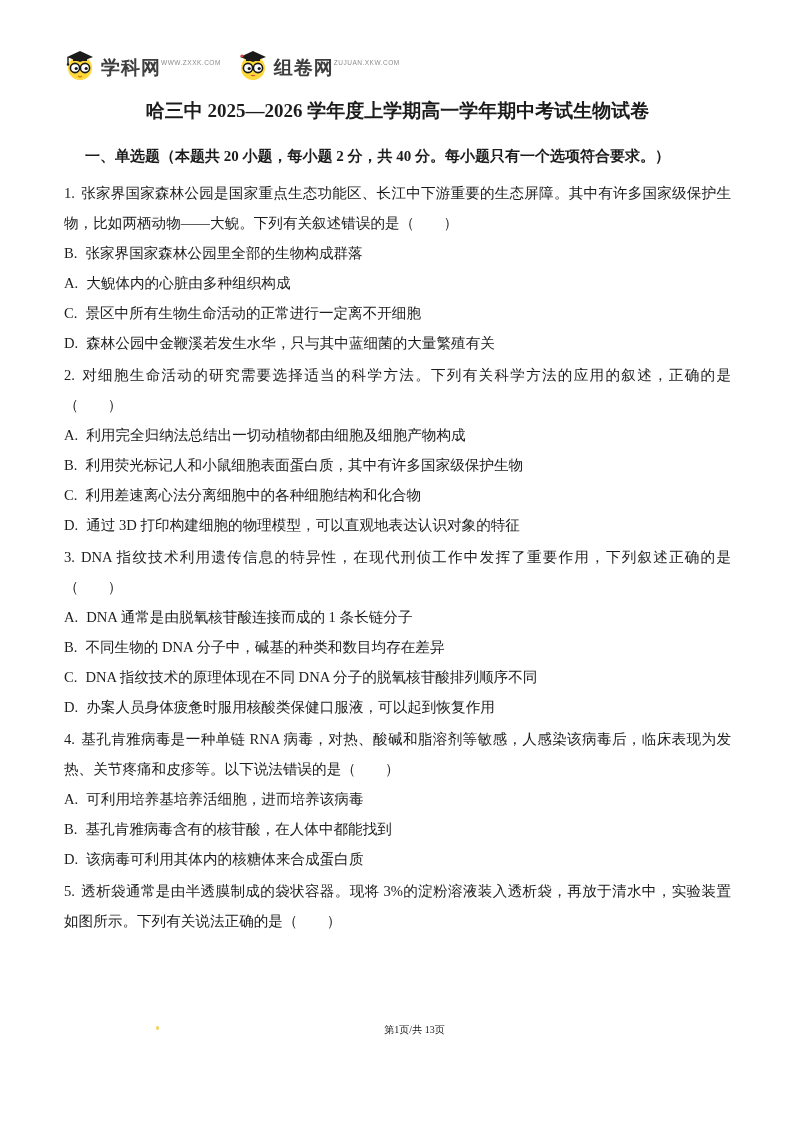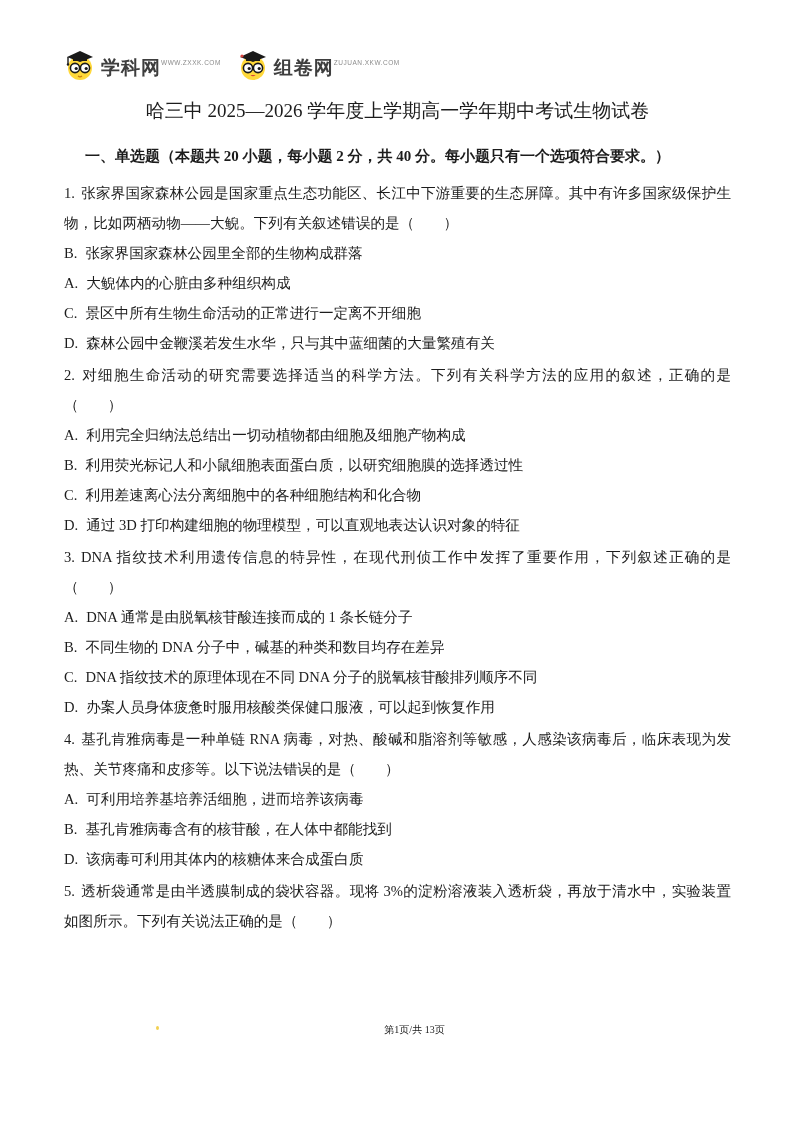--- a/index.html
+++ b/index.html
@@ -43,21 +43,21 @@
     letter-spacing: 0.5px;
     margin-top: 2px;
     text-transform: uppercase;
   }
 
   
   .doc-title {
     margin-top: 12px;
     text-align: center;
     font-size: 19px;
-    font-weight: normal;
+    font-weight: bold;
     line-height: 26px;
   }
   .section-heading {
     margin-top: 20px;
     font-size: 15px;
     font-weight: bold;
     line-height: 24px;
     margin-left: 21px;
   }
 
@@ -157,21 +157,21 @@
         <p class="line"><span class="q-num">1.</span><span>张家界国家森林公园是国家重点生态功能区、长江中下游重要的生态屏障。其中有许多国家级保护生物，比如两栖动物——大鲵。下列有关叙述错误的是（　　）</span></p>
         <p class="line"><span class="opt-label">B.</span><span>张家界国家森林公园里全部的生物构成群落</span></p>
         <p class="line"><span class="opt-label">A.</span><span>大鲵体内的心脏由多种组织构成</span></p>
         <p class="line"><span class="opt-label">C.</span><span>景区中所有生物生命活动的正常进行一定离不开细胞</span></p>
         <p class="line"><span class="opt-label">D.</span><span>森林公园中金鞭溪若发生水华，只与其中蓝细菌的大量繁殖有关</span></p>
       </div>
 
       <div class="question">
         <p class="line"><span class="q-num">2.</span><span>对细胞生命活动的研究需要选择适当的科学方法。下列有关科学方法的应用的叙述，正确的是（　　）</span></p>
         <p class="line"><span class="opt-label">A.</span><span>利用完全归纳法总结出一切动植物都由细胞及细胞产物构成</span></p>
-        <p class="line"><span class="opt-label">B.</span><span>利用荧光标记人和小鼠细胞表面蛋白质，以研究细胞膜的选择透过性</span></p>
+        <p class="line"><span class="opt-label">B.</span><span>利用荧光标记人和小鼠细胞表面蛋白质，其中有许多国家级保护生物</span></p>
         <p class="line"><span class="opt-label">C.</span><span>利用差速离心法分离细胞中的各种细胞结构和化合物</span></p>
         <p class="line"><span class="opt-label">D.</span><span>通过 3D 打印构建细胞的物理模型，可以直观地表达认识对象的特征</span></p>
       </div>
 
       <div class="question">
         <p class="line"><span class="q-num">3.</span><span>DNA 指纹技术利用遗传信息的特异性，在现代刑侦工作中发挥了重要作用，下列叙述正确的是（　　）</span></p>
         <p class="line"><span class="opt-label">A.</span><span>DNA 通常是由脱氧核苷酸连接而成的 1 条长链分子</span></p>
         <p class="line"><span class="opt-label">B.</span><span>不同生物的 DNA 分子中，碱基的种类和数目均存在差异</span></p>
         <p class="line"><span class="opt-label">C.</span><span>DNA 指纹技术的原理体现在不同 DNA 分子的脱氧核苷酸排列顺序不同</span></p>
         <p class="line"><span class="opt-label">D.</span><span>办案人员身体疲惫时服用核酸类保健口服液，可以起到恢复作用</span></p>

